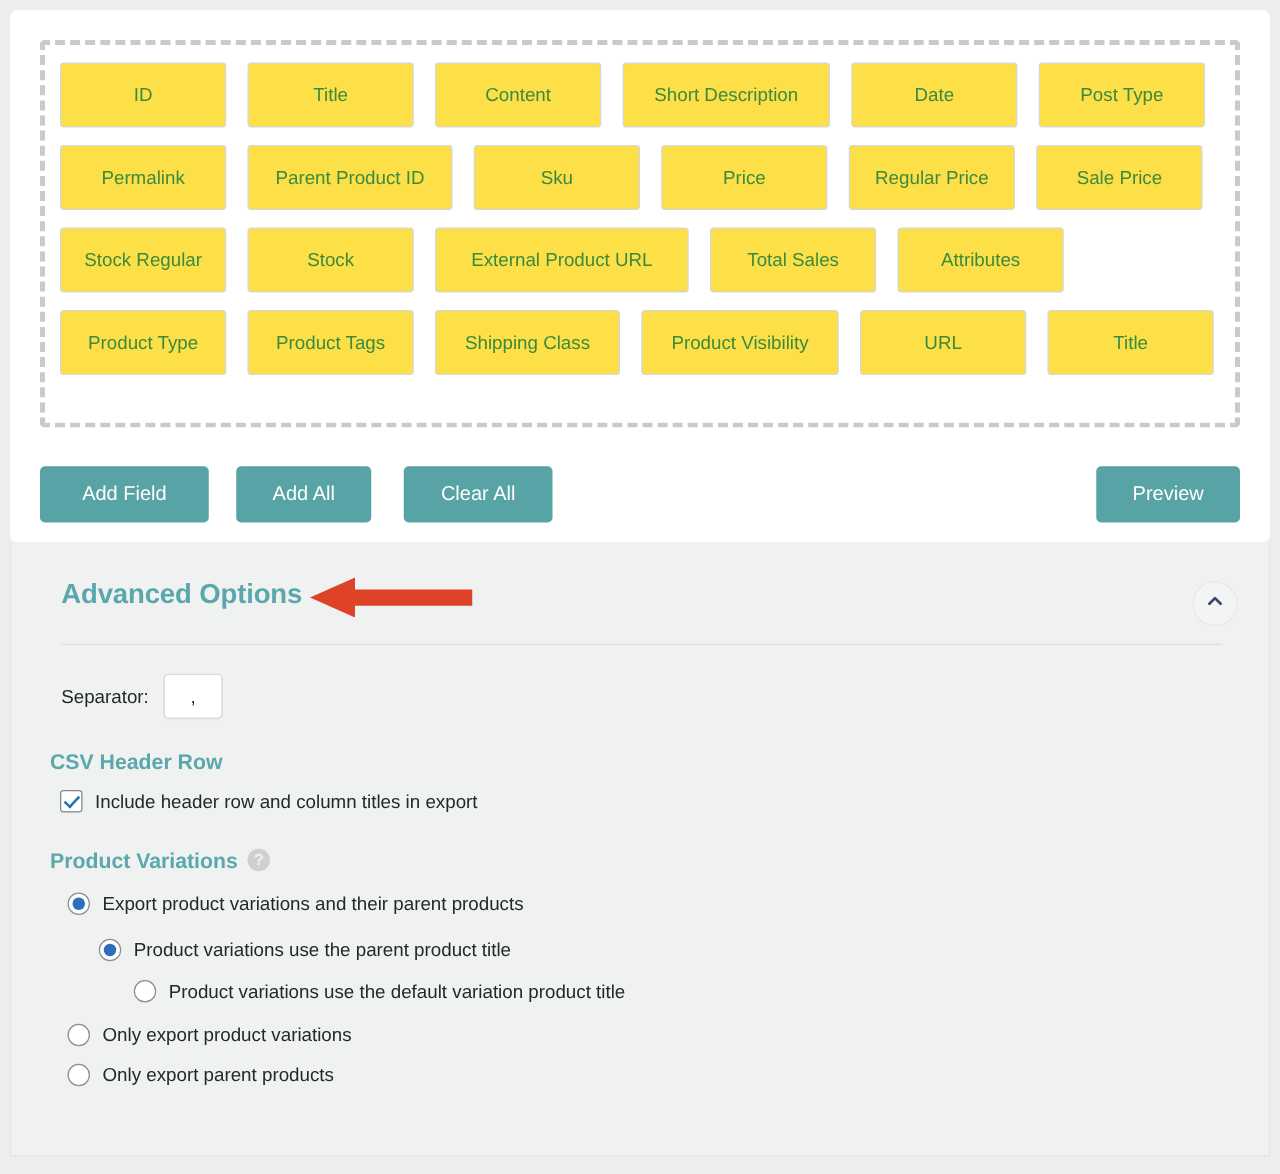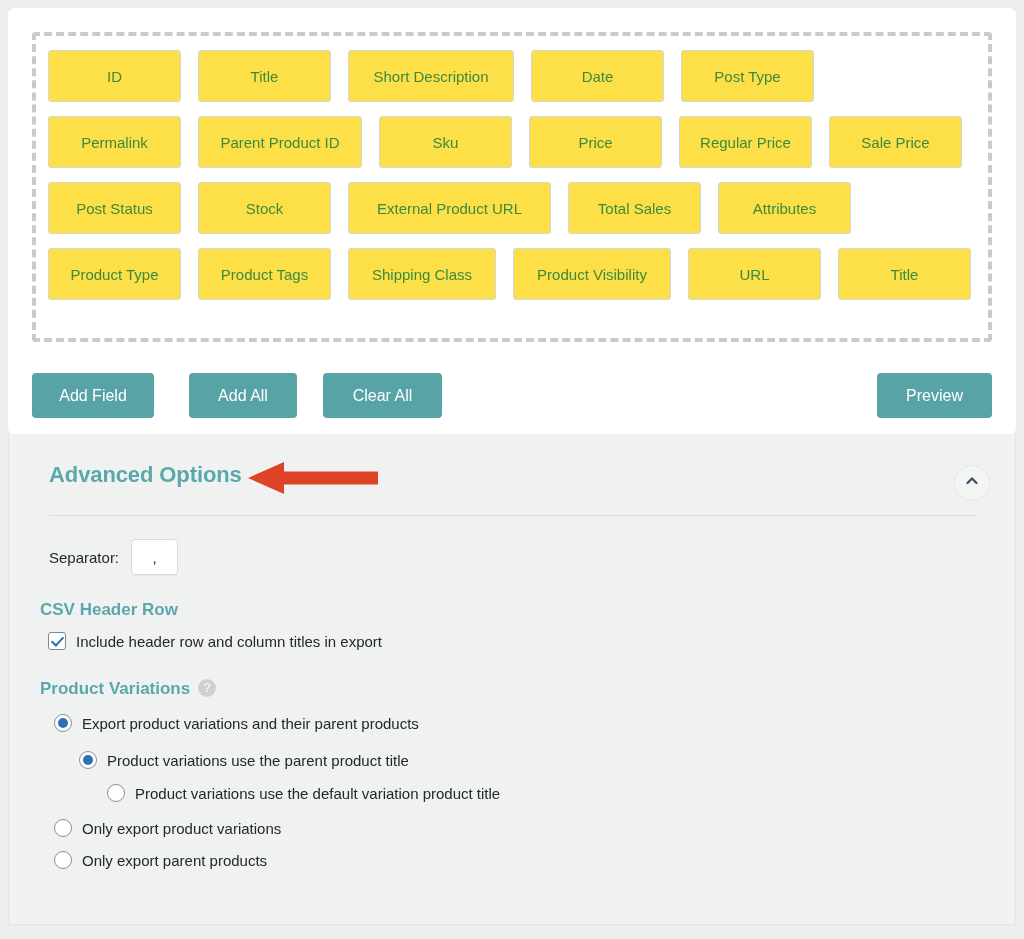--- a/index.html
+++ b/index.html
@@ -75,21 +75,21 @@
     background: #57a3a6;
     color: #ffffff;
     border: none;
     border-radius: 4px;
     font-size: 16px;
     font-family: "Liberation Sans", sans-serif;
     cursor: pointer;
     padding: 0 18px;
     box-sizing: border-box;
   }
-  .btn-add-field { position: absolute; left: 0px;   top: 23px; width: 122px; }
+  .btn-add-field { position: absolute; left: 0px;   top: 23px; width: 135px; }
   .btn-add-all   { position: absolute; left: 157px; top: 23px; width: 108px; }
   .btn-clear-all { position: absolute; left: 291px; top: 23px; width: 119px; }
   .btn-preview   { position: absolute; right: 0px;  top: 23px; width: 115px; }
 
   
   .adv-panel {
     position: absolute;
     left: 8px;
     top: 434px;
     width: 1008px;
@@ -263,36 +263,37 @@
 </style>
 </head>
 <body>
 
 <div class="fields-card">
 
   <div class="drop-zone">
     <div class="chip-row">
       <div class="chip" style="width:133px">ID</div>
       <div class="chip" style="width:133px">Title</div>
+      <div class="chip" style="width:133px">Content</div>
       <div class="chip" style="width:166px">Short Description</div>
       <div class="chip" style="width:133px">Date</div>
       <div class="chip" style="width:133px;margin-right:0">Post Type</div>
     </div>
 
     <div class="chip-row">
       <div class="chip" style="width:133px">Permalink</div>
       <div class="chip" style="width:164px">Parent Product ID</div>
       <div class="chip" style="width:133px">Sku</div>
       <div class="chip" style="width:133px">Price</div>
       <div class="chip" style="width:133px">Regular Price</div>
       <div class="chip" style="width:133px;margin-right:0">Sale Price</div>
     </div>
 
     <div class="chip-row">
-      <div class="chip" style="width:133px">Post Status</div>
+      <div class="chip" style="width:133px">Stock Regular</div>
       <div class="chip" style="width:133px">Stock</div>
       <div class="chip" style="width:203px">External Product URL</div>
       <div class="chip" style="width:133px">Total Sales</div>
       <div class="chip" style="width:133px">Attributes</div>
     </div>
 
     <div class="chip-row">
       <div class="chip" style="width:133px">Product Type</div>
       <div class="chip" style="width:133px">Product Tags</div>
       <div class="chip" style="width:148px">Shipping Class</div>

